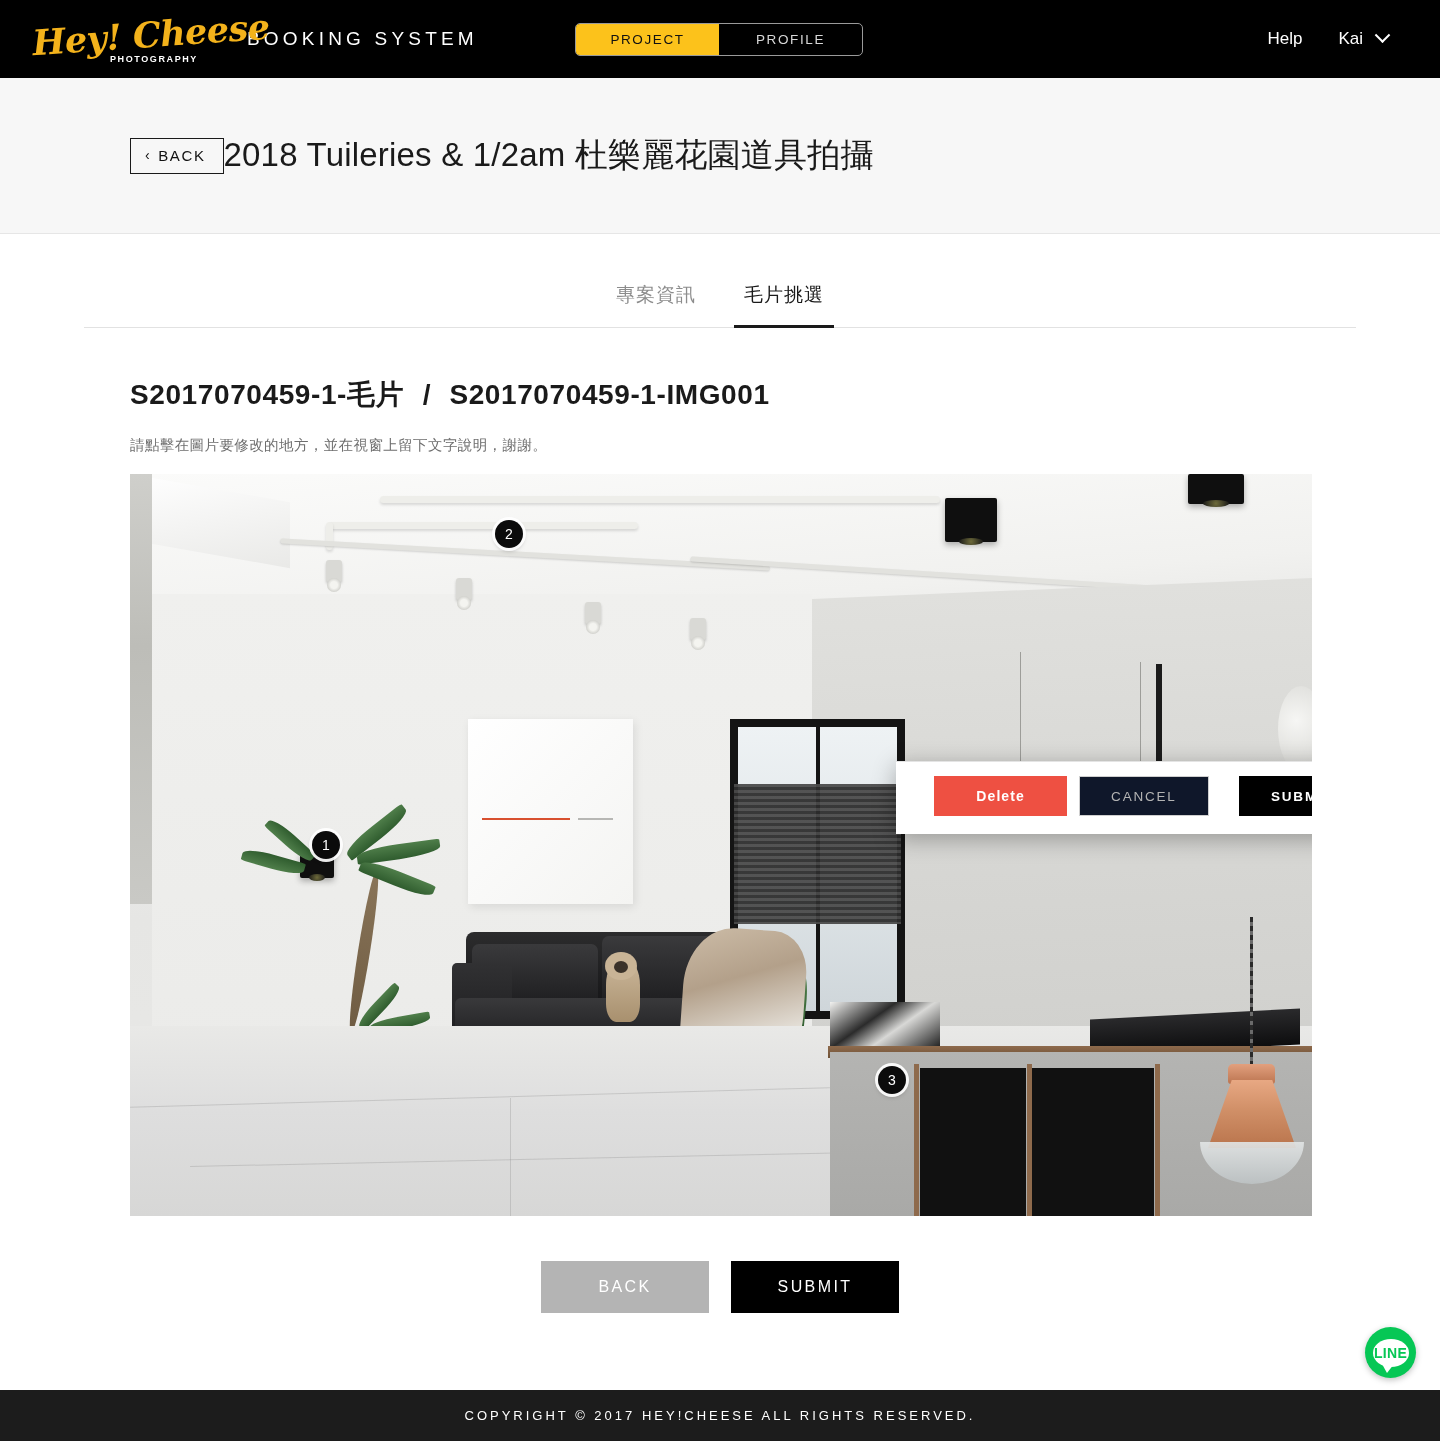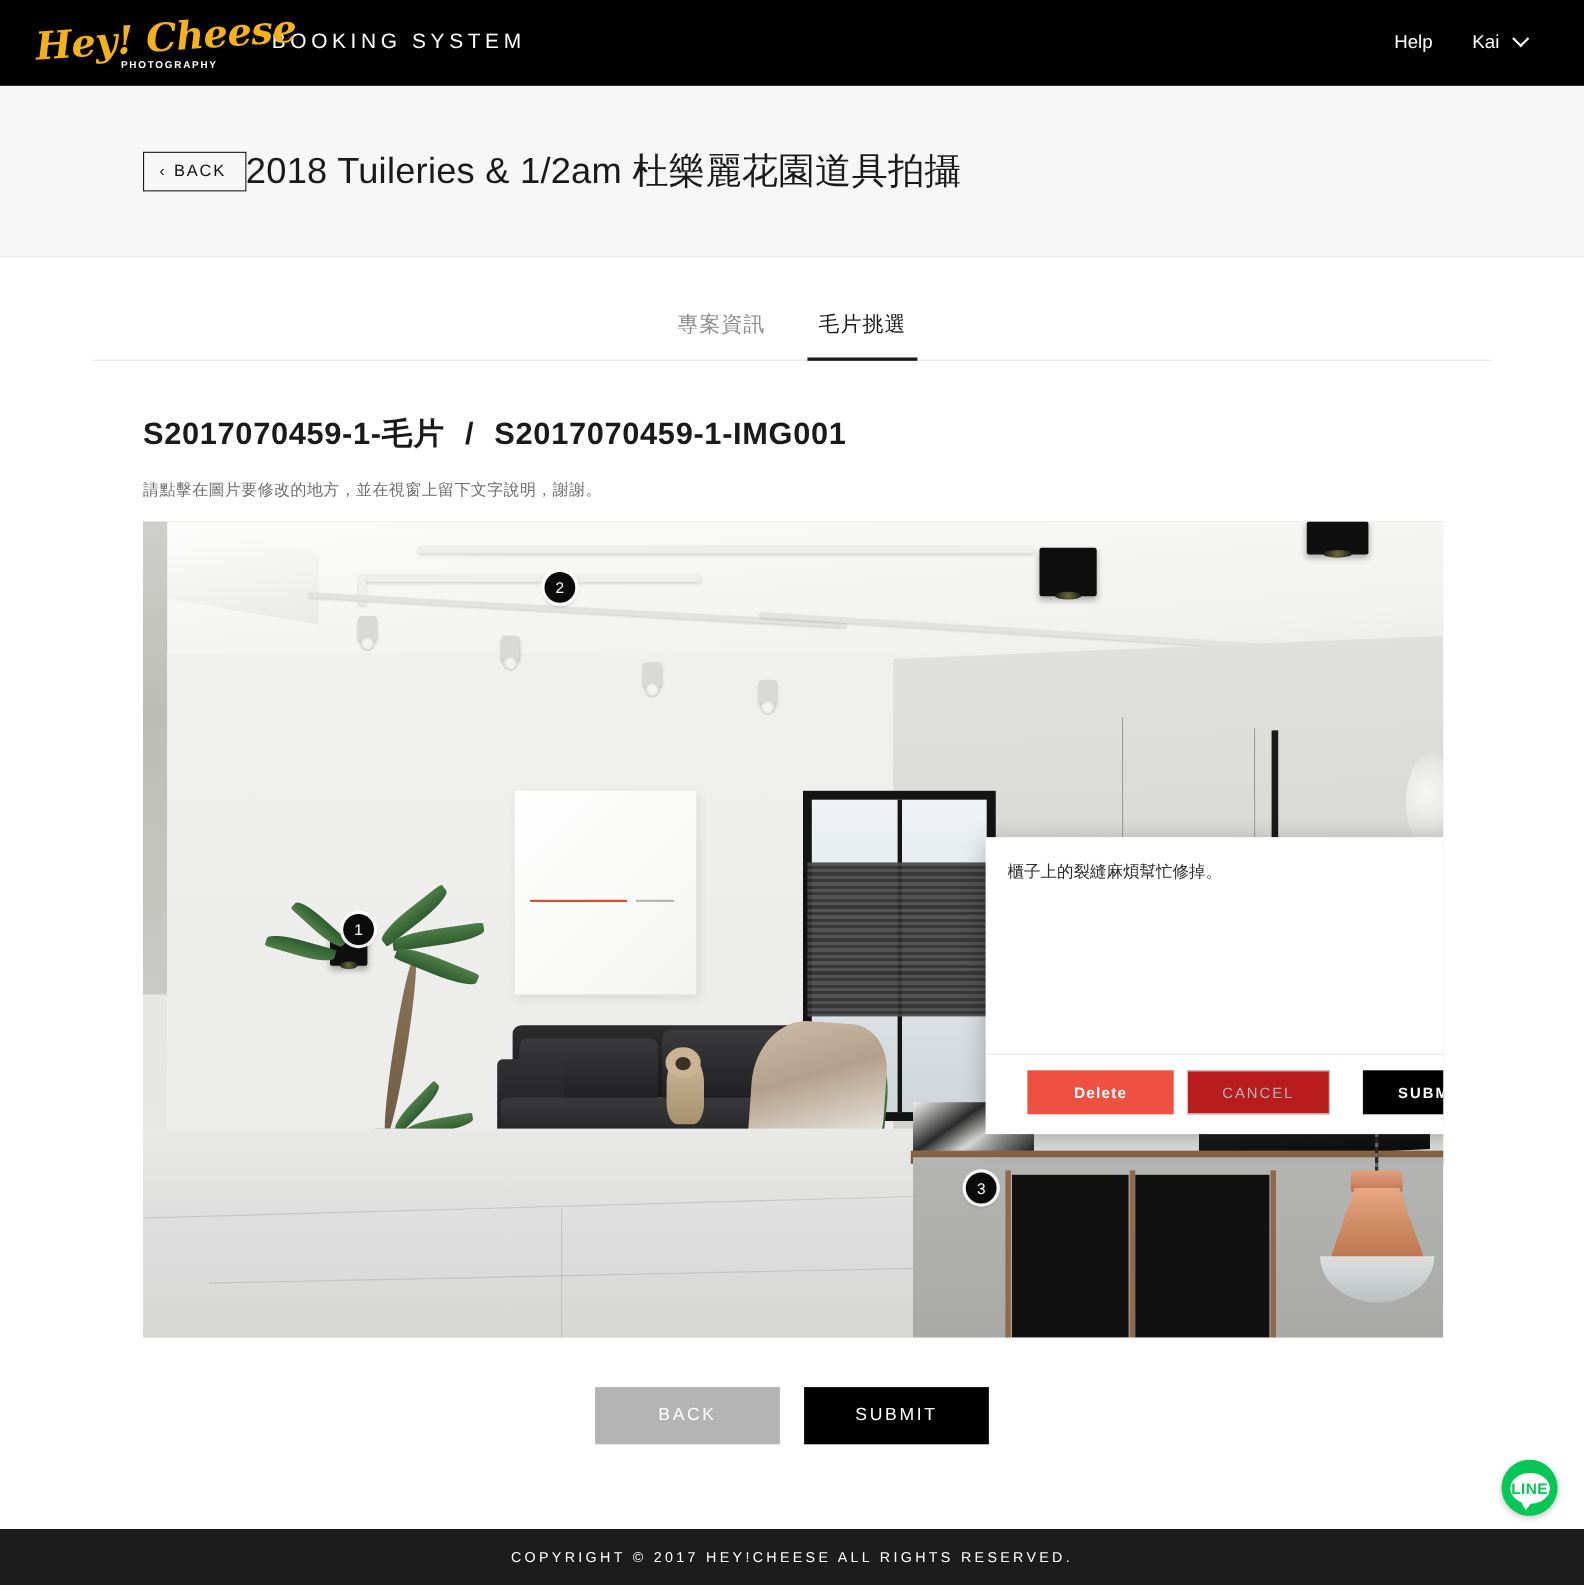--- a/index.html
+++ b/index.html
@@ -446,21 +446,21 @@
   .btn {
     height: 40px;
     font-size: 13.5px;
     letter-spacing: 1.8px;
     cursor: pointer;
     border: none;
     font-family: Liberation Sans, sans-serif;
     margin-left: 18px;
   }
   .btn-delete { width: 138px; background: #ee5042; color: #ffffff; font-weight: bold; letter-spacing: 1.1px; font-size: 14px; }
-  .btn-cancel { width: 134px; background: #b91c1c; color: #b3b3b3; border: 1px solid #cfcfcf; margin-left: auto; }
+  .btn-cancel { width: 134px; background: #0f172a; color: #b3b3b3; border: 1px solid #cfcfcf; margin-left: auto; }
   .btn-submit { width: 132px; background: #000000; color: #ffffff; font-weight: bold; }
 
   
   .actions {
     display: flex;
     justify-content: center;
     gap: 22px;
     margin-top: 45px;
   }
   .act-btn {
@@ -515,20 +515,24 @@
 </head>
 <body>
 
 <div class="topnav">
   <div class="logo-wrap">
     <div class="logo-script">Hey! Cheese</div>
     <div class="logo-sub">PHOTOGRAPHY</div>
   </div>
   <div class="brandline">BOOKING SYSTEM</div>
 
+  <div class="segmented">
+    <button class="seg-btn active">PROJECT</button>
+    <button class="seg-btn">PROFILE</button>
+  </div>
 
   <div class="nav-right">
     <a class="nav-link">Help</a>
     <div class="user-menu">
       <span>Kai</span>
       <span class="chev"></span>
     </div>
   </div>
 </div>
 
@@ -655,23 +659,20 @@
       <span>1</span>
     </div>
     <div class="marker" style="left:365px;top:46px;">
       <span>2</span>
     </div>
     <div class="marker" style="left:748px;top:592px;">
       <span>3</span>
     </div>
 
     <div class="modal">
-      <div class="modal-body">
-        <textarea class="modal-text" placeholder="請輸入文字說明" style="">櫃子上的裂縫麻煩幫忙修掉。</textarea>
-      </div>
       <div class="modal-foot">
         <button class="btn btn-delete">Delete</button>
         <button class="btn btn-cancel">CANCEL</button>
         <button class="btn btn-submit">SUBMIT</button>
       </div>
     </div>
   </div>
 
   <div class="actions">
     <button class="act-btn act-back">BACK</button>

